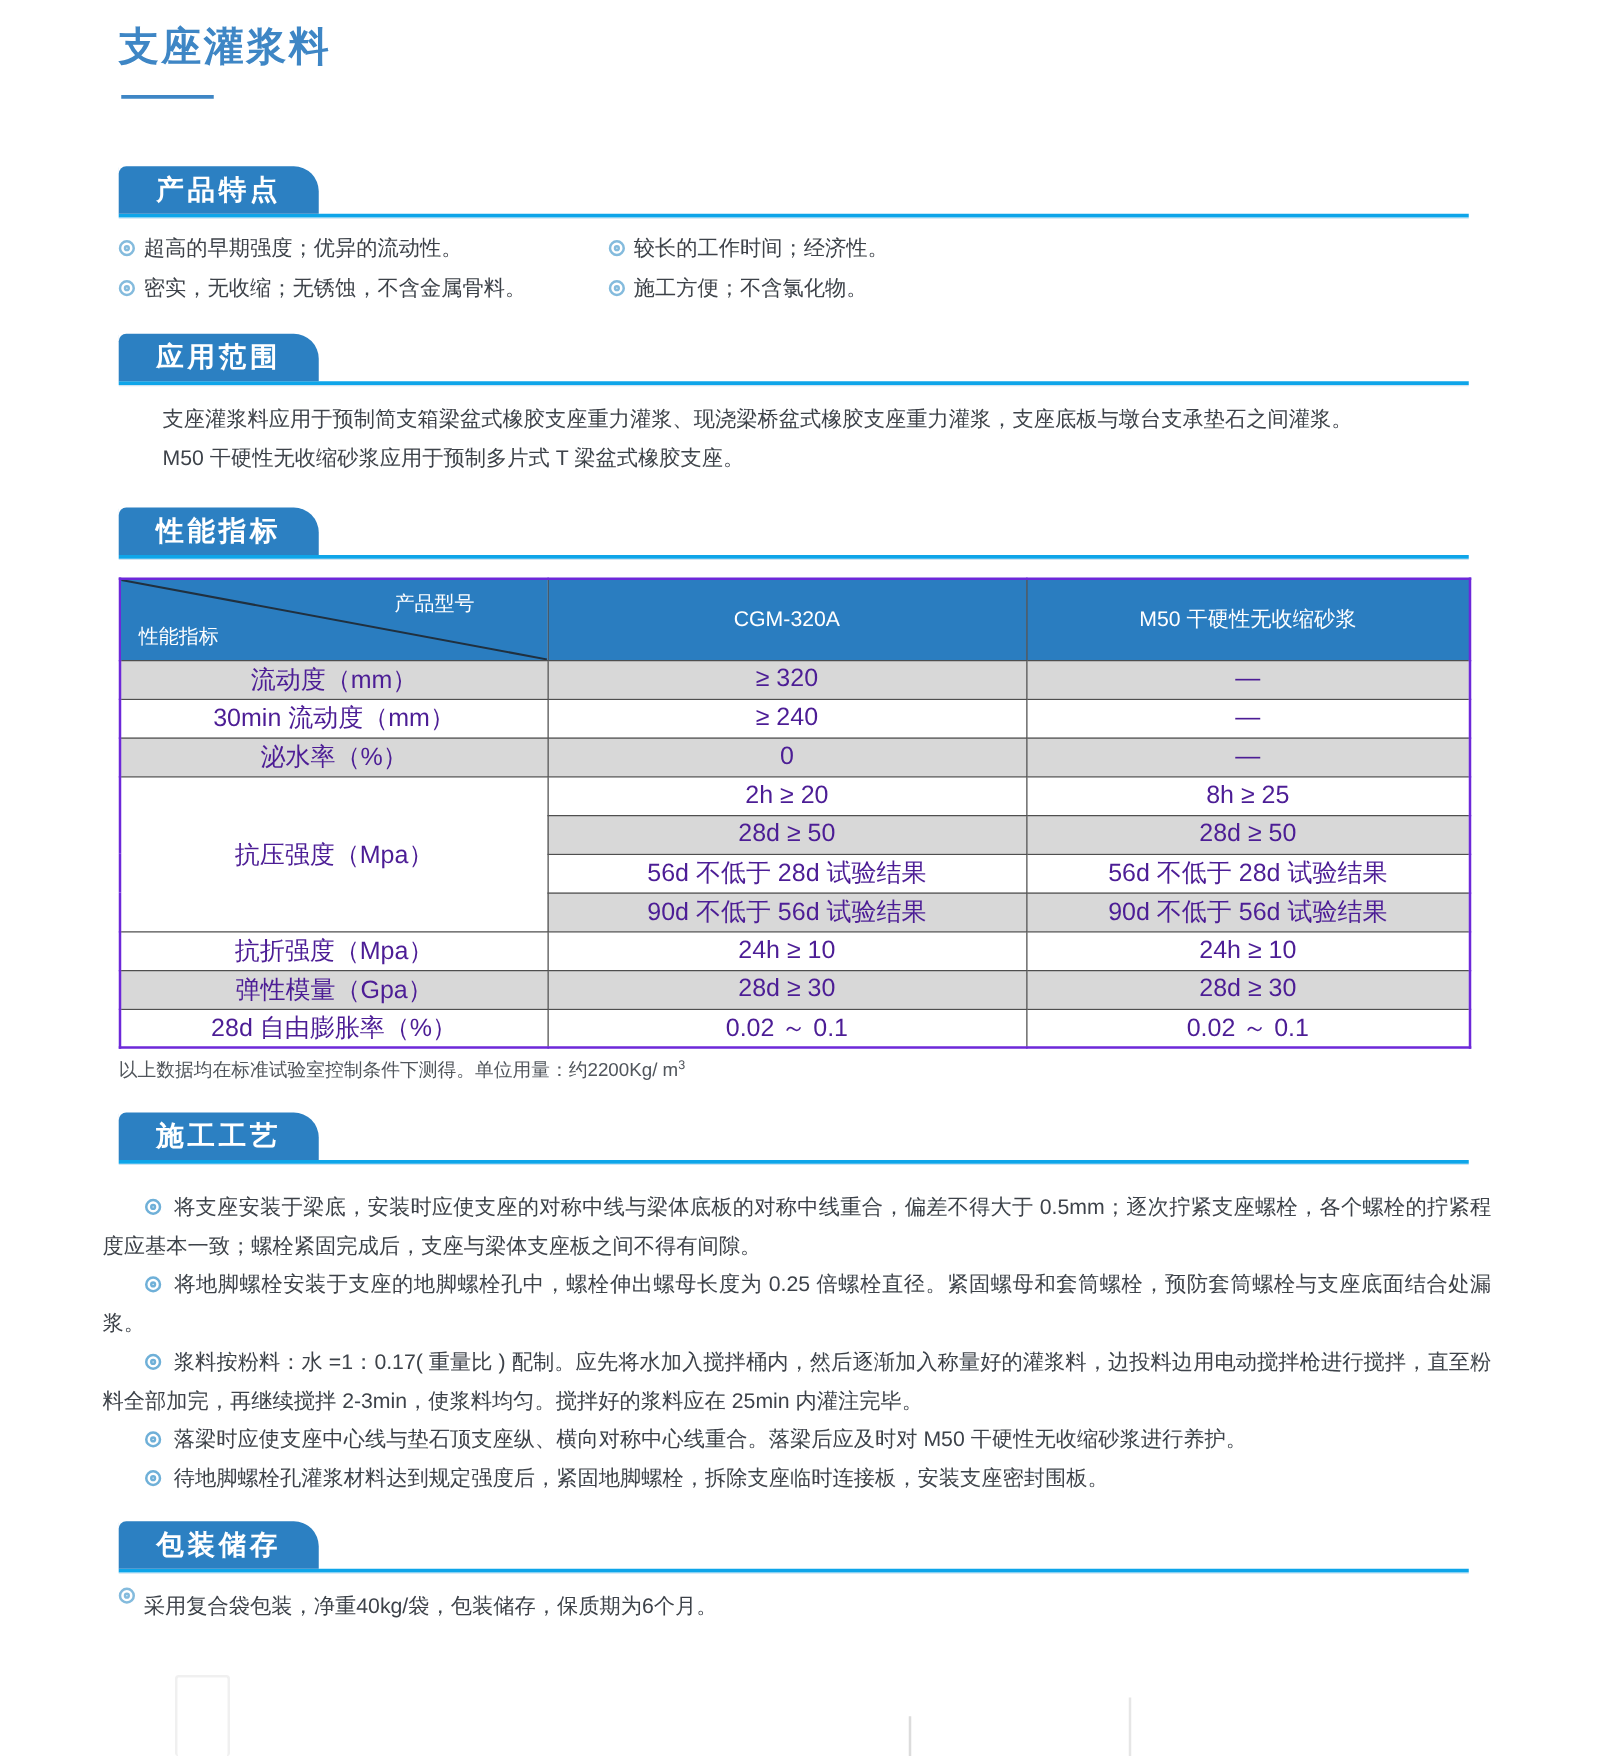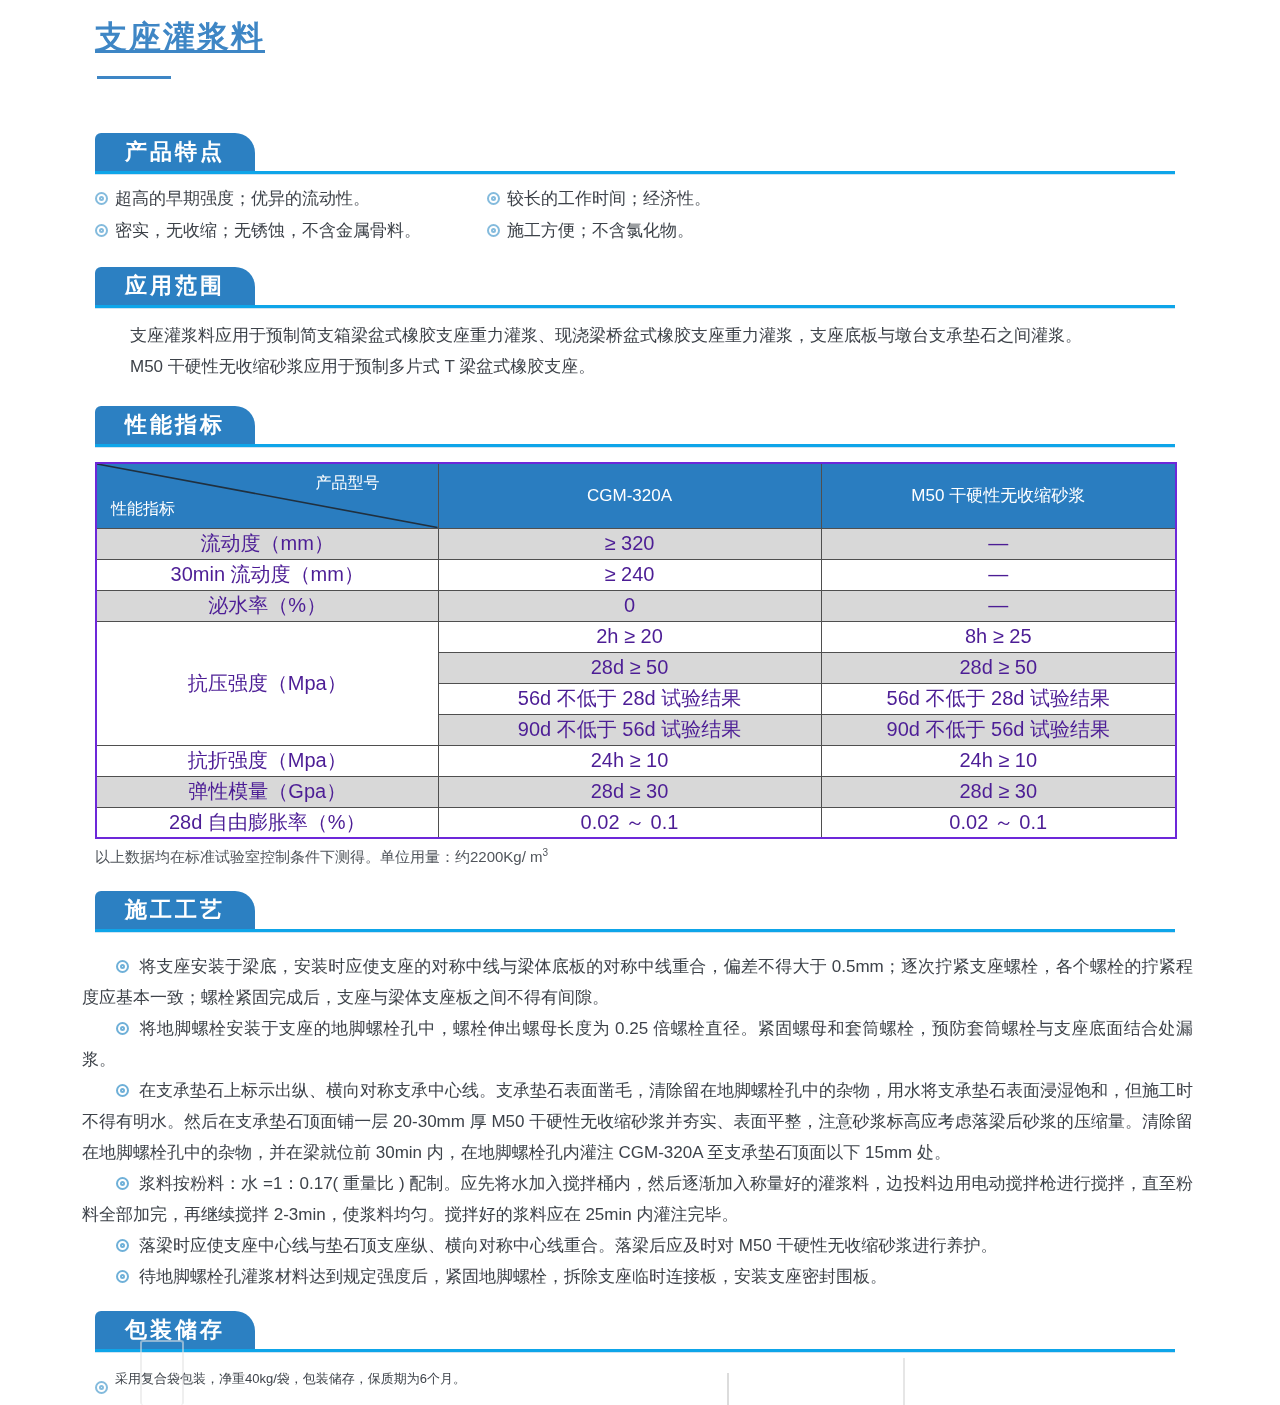--- a/index.html
+++ b/index.html
@@ -5,21 +5,21 @@
   * { margin:0; padding:0; box-sizing:border-box; }
   html,body { background:#ffffff; }
   body {
     width:1280px; height:1405px; position:relative; overflow:hidden;
     font-family:"Liberation Sans","DejaVu Sans",sans-serif;
     color:#3d4249;
   }
   .content { width:1080px; margin-left:95px; position:relative; }
 
   
-  .page-title { padding-top:16px; font-size:32px; font-weight:bold; color:#3e86c5; letter-spacing:2px;text-decoration:underline; }
+  .page-title { padding-top:16px; font-size:32px; font-weight:bold; color:#3e86c5; letter-spacing:2px; }
   .title-underline { width:74px; height:3px; background:#3e86c5; margin-top:16px; margin-left:2px; }
 
   
   .section-head { border-bottom:3px solid #0ea5e9; box-shadow:0 1px 0 #cfe3f1; }
   .section-tab {
     display:inline-block; background:#2c80c2; color:#ffffff;
     font-size:22px; font-weight:bold; letter-spacing:3px;
     padding:0 30px; height:38px; line-height:38px;
     border-radius:6px 20px 0 0;
   }
@@ -75,21 +75,21 @@
   
   .steps { margin-top:19px; margin-left:-13px; width:1111px; }
   .steps p {
     font-size:17px; line-height:31px; text-align:justify;
     text-indent:34px;
   }
   .steps .ring { margin-right:10px; border-color:#6fb0d8; }
   .steps .ring::after { border-color:#6fb0d8; }
 
   
-  .pack-item { margin-top:12px; font-size:13px; line-height:30px; display:flex; align-items:flex-end; }
+  .pack-item { margin-top:12px; font-size:17px; line-height:30px; display:flex; align-items:flex-start; }
 
   
   .artifact { position:absolute; pointer-events:none; }
   .artifact.bag { left:140px; top:1340px; width:44px; height:65px; border:2px solid #e3e3e3; border-bottom:none; opacity:.55; border-radius:3px; }
   .artifact.v1 { left:727px; top:1373px; width:2px; height:32px; background:#dcdcdc; }
   .artifact.v2 { left:903px; top:1358px; width:2px; height:47px; background:#e6e6e6; }
 </style>
 </head>
 <body>
 
@@ -198,21 +198,20 @@
     <div class="table-note"><span>以上数据均在标准试验室控制条件下测得。单位用量：约2200Kg/ m</span><sup>3</sup></div>
   </div>
 
   <div class="sec-construction">
     <div class="section-head">
       <span class="section-tab">施工工艺</span>
     </div>
     <div class="steps">
       <p><span class="ring"></span><span>将支座安装于梁底，安装时应使支座的对称中线与梁体底板的对称中线重合，偏差不得大于 0.5mm；逐次拧紧支座螺栓，各个螺栓的拧紧程度应基本一致；螺栓紧固完成后，支座与梁体支座板之间不得有间隙。</span></p>
       <p><span class="ring"></span><span>将地脚螺栓安装于支座的地脚螺栓孔中，螺栓伸出螺母长度为 0.25 倍螺栓直径。紧固螺母和套筒螺栓，预防套筒螺栓与支座底面结合处漏浆。</span></p>
-      <p><span class="ring"></span><span>在支承垫石上标示出纵、横向对称支承中心线。支承垫石表面凿毛，清除留在地脚螺栓孔中的杂物，用水将支承垫石表面浸湿饱和，但施工时不得有明水。然后在支承垫石顶面铺一层 20-30mm 厚 M50 干硬性无收缩砂浆并夯实、表面平整，注意砂浆标高应考虑落梁后砂浆的压缩量。清除留在地脚螺栓孔中的杂物，并在梁就位前 30min 内，在地脚螺栓孔内灌注 CGM-320A 至支承垫石顶面以下 15mm 处。</span></p>
       <p><span class="ring"></span><span>浆料按粉料：水 =1：0.17( 重量比 ) 配制。应先将水加入搅拌桶内，然后逐渐加入称量好的灌浆料，边投料边用电动搅拌枪进行搅拌，直至粉料全部加完，再继续搅拌 2-3min，使浆料均匀。搅拌好的浆料应在 25min 内灌注完毕。</span></p>
       <p><span class="ring"></span><span>落梁时应使支座中心线与垫石顶支座纵、横向对称中心线重合。落梁后应及时对 M50 干硬性无收缩砂浆进行养护。</span></p>
       <p><span class="ring"></span><span>待地脚螺栓孔灌浆材料达到规定强度后，紧固地脚螺栓，拆除支座临时连接板，安装支座密封围板。</span></p>
     </div>
   </div>
 
   <div class="sec-packaging">
     <div class="section-head">
       <span class="section-tab">包装储存</span>
     </div>

